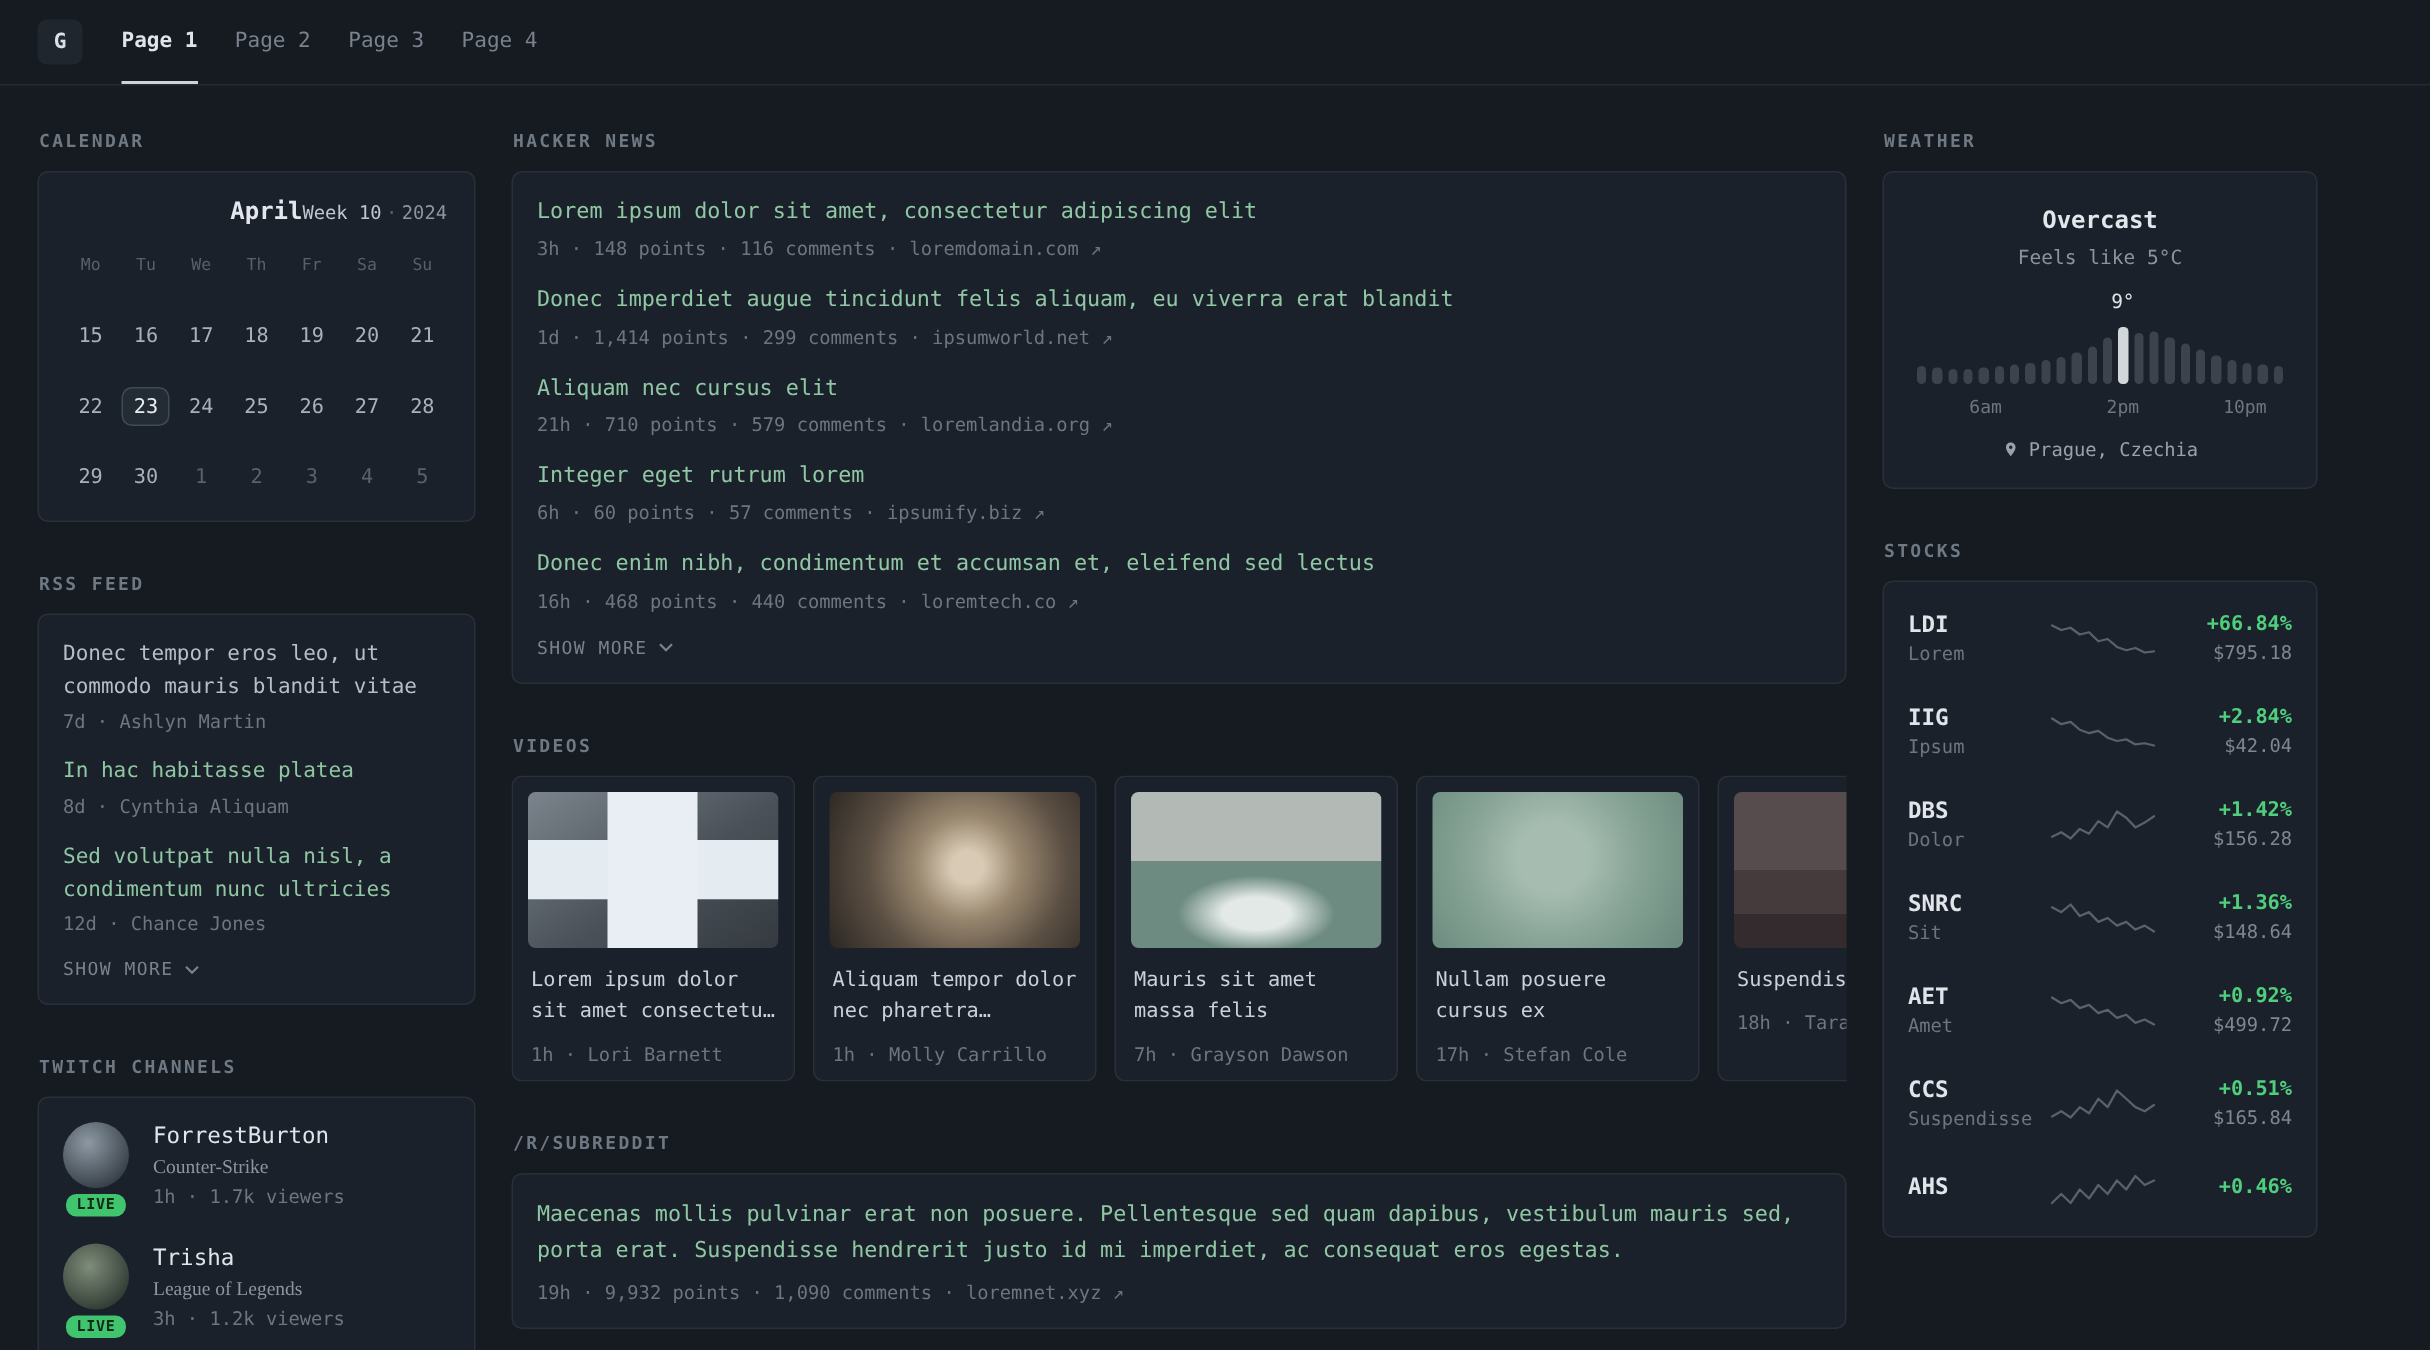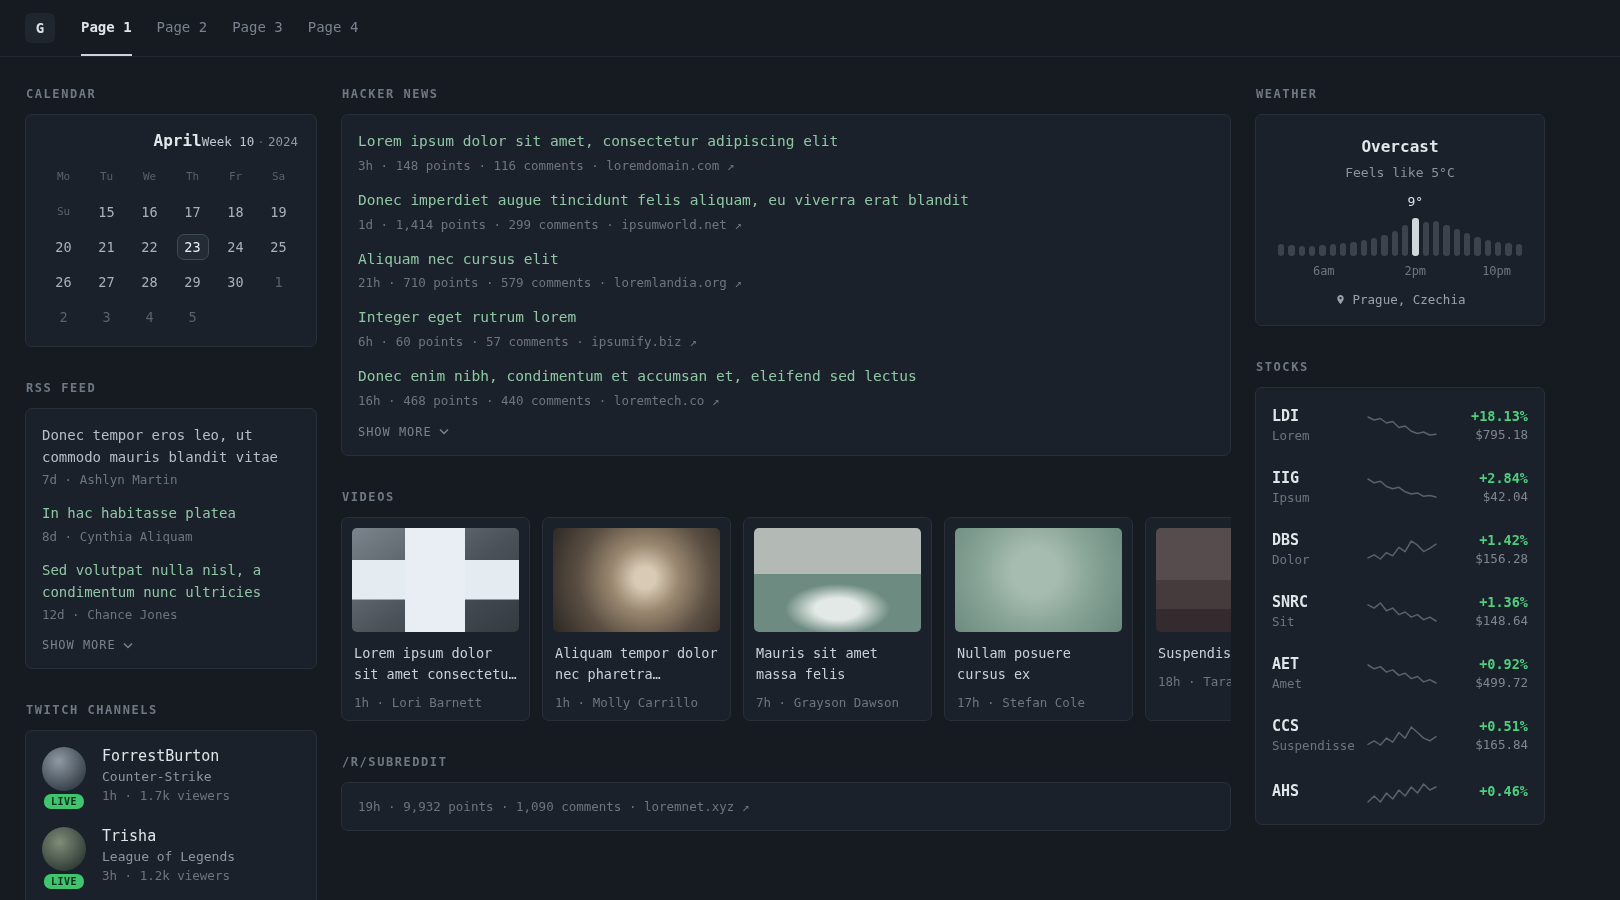--- a/index.html
+++ b/index.html
@@ -30,21 +30,21 @@
   .widget{margin-bottom:34px;}
   .wlabel{font-size:12px; font-weight:700; letter-spacing:0.13em; color:#6f7984; margin:0 0 13px 1px;}
   .card{background:var(--card); border:1px solid var(--border); border-radius:7px; padding:16px;}
   .meta{font-size:12.5px; color:var(--muted);}
   
   .cal-header{display:flex; justify-content:flex-end; align-items:baseline; margin-bottom:14px; padding:0 2px;}
   .cal-month{font-size:16px; color:var(--text-bright); font-weight:700;}
   .cal-week{font-size:12.5px; color:#c0c7ce;}
   .cal-week .dot{color:#5a626c; margin:0 3px;}
   .cal-week .yr{color:#8d959e;}
-  .cal-grid{display:grid; grid-template-columns:repeat(6,1fr); row-gap:9px;}
+  .cal-grid{display:grid; grid-template-columns:repeat(7,1fr); row-gap:21px;}
   .cal-cell{text-align:center; height:26px; line-height:26px;}
   .cal-head{font-size:11px; color:#586069;}
   .cal-day{font-size:13.5px; color:#a9b1ba;}
   .cal-day.muted{color:#59616b;}
   .cal-day.selected{background:#232b34; border:1px solid #414a54; border-radius:7px;
                     color:#e8ecf0; width:32px; margin:0 auto; line-height:24px;}
   
   .feed-item{margin-bottom:16px;}
   .feed-title{display:block; font-size:14px; line-height:1.55; color:var(--accent); margin-bottom:4px;}
   .feed-title.plain{color:#b6bec6;}
@@ -56,21 +56,21 @@
   .channel{display:flex; gap:16px; margin-bottom:24px;}
   .avatar-wrap{position:relative; flex:none;}
   .avatar{width:44px; height:44px; border-radius:50%;}
   .avatar-0{background:radial-gradient(circle at 38% 32%, #8e99a3, #39424b 75%);}
   .avatar-1{background:radial-gradient(circle at 40% 35%, #7f8d7a, #2f3b33 78%);}
   .avatar-2{background:radial-gradient(circle at 42% 30%, #d8c6a8, #6b5a44 78%);}
   .live{position:absolute; bottom:-8px; left:50%; transform:translateX(-50%);
         background:var(--live); color:#0e2b1a; font-size:10px; font-weight:700;
         letter-spacing:0.05em; padding:2px 7px; border-radius:9px; border:2px solid var(--card);}
   .ch-name{font-size:15px; color:#e0e5ea; font-weight:400; margin-bottom:4px;}
-  .ch-game{font-size:13px; color:var(--muted2); margin-bottom:4px;}
+  .ch-game{font-size:13px; color:var(--muted2); margin-bottom:4px;font-family:Liberation Serif, serif;}
   
   .hn-item{margin-bottom:17px;}
   .hn-title{display:block; font-size:14.5px; line-height:1.5; color:var(--accent); margin-bottom:5px;}
   .post-title{display:block; font-size:14.5px; line-height:1.65; color:var(--accent); margin-bottom:8px;}
   
   .video-row{display:flex; gap:12px; overflow:hidden; width:890px;}
   .video-card{flex:0 0 189px; background:var(--card); border:1px solid var(--border);
               border-radius:7px; padding:10px; cursor:pointer;}
   .thumb{height:104px; border-radius:5px;}
   .thumb-0{background:
@@ -295,20 +295,21 @@
           <a class="video-title">Suspendisse diam</a>
           <div class="meta">18h · Tara</div>
         </div>
       </div>
     </div>
 
     <div class="widget">
       <h2 class="wlabel">/R/SUBREDDIT</h2>
       <div class="card">
         <div>
+          <a class="post-title">Maecenas mollis pulvinar erat non posuere. Pellentesque sed quam dapibus, vestibulum mauris sed, porta erat. Suspendisse hendrerit justo id mi imperdiet, ac consequat eros egestas.</a>
           <div class="meta">19h · 9,932 points · 1,090 comments · loremnet.xyz ↗</div>
         </div>
       </div>
     </div>
 
   </section>
 
   <section>
 
     <div class="widget">
@@ -364,21 +365,21 @@
       <div class="card stocks-card">
         <div class="stock-row">
           <div class="s-left">
             <div class="s-sym">LDI</div>
             <div class="s-name">Lorem</div>
           </div>
           <svg class="spark" viewBox="0 0 72 26">
               <polyline points="2.0,5.0 8.2,8.0 14.4,6.5 20.5,11.0 26.7,9.5 32.9,15.5 39.1,14.0 45.3,19.3 51.5,21.5 57.6,20.0 63.8,23.0 70.0,22.3"></polyline>
             </svg>
           <div class="s-right">
-            <div class="s-change pos">+18.13%</div>
+            <div class="s-change pos">+66.84%</div>
             <div class="s-price">$795.18</div>
           </div>
         </div>
         <div class="stock-row">
           <div class="s-left">
             <div class="s-sym">IIG</div>
             <div class="s-name">Ipsum</div>
           </div>
           <svg class="spark" viewBox="0 0 72 26">
               <polyline points="2.0,5.0 8.2,8.8 14.4,7.2 20.5,12.5 26.7,14.8 32.9,13.3 39.1,17.8 45.3,20.0 51.5,18.9 57.6,22.3 63.8,21.5 70.0,23.0"></polyline>

